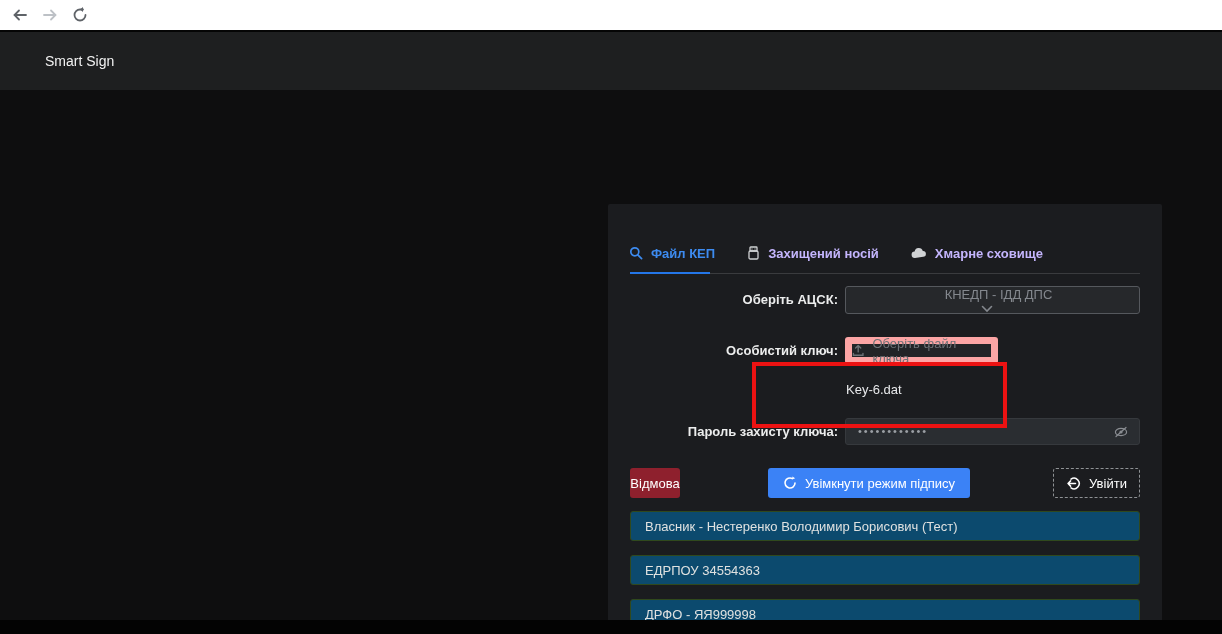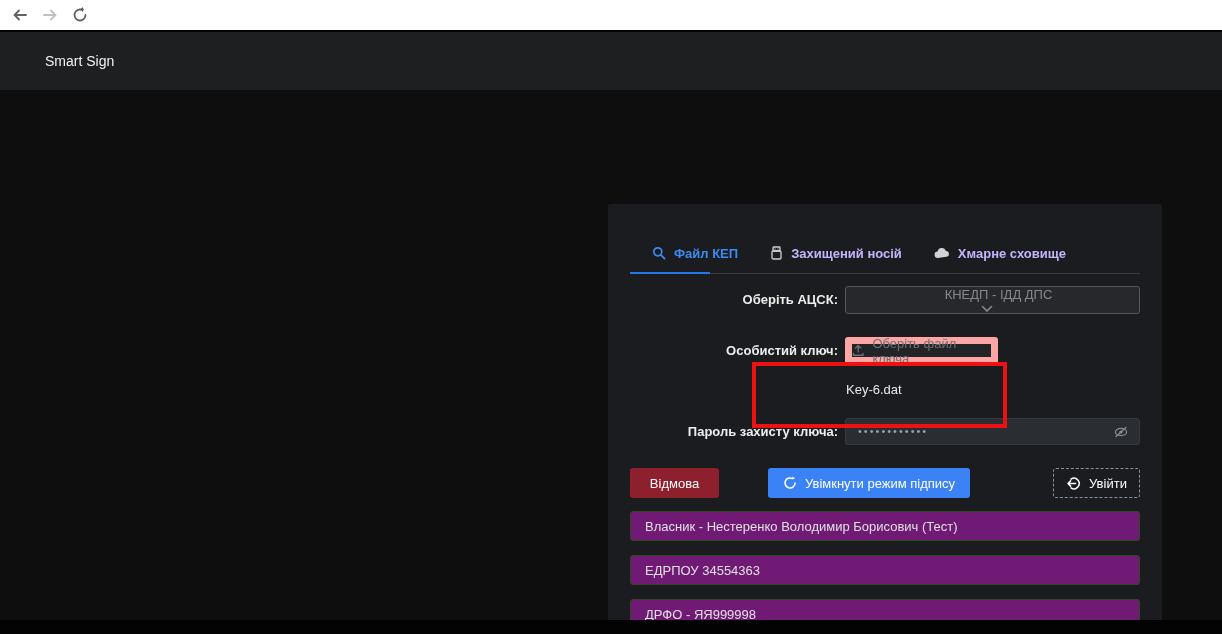--- a/index.html
+++ b/index.html
@@ -23,21 +23,21 @@
   .app-header { position:absolute; left:0; top:32px; width:1222px; height:58px; background:#1e1f20; }
   .app-title { position:absolute; left:45px; top:0; height:58px; line-height:58px; color:#f2f2f2; font-size:14px; }
 
   
   .main-area { position:absolute; left:0; top:90px; width:1222px; height:530px; background:#0e0e0f; }
   .bottom-strip { position:absolute; left:0; top:620px; width:1222px; height:14px; background:#030303; }
 
   
   .panel { position:absolute; left:608px; top:114px; width:554px; height:494px; background:#1b1c1f; border-radius:2px; }
 
-  .tabs { position:absolute; left:0; top:30px; width:554px; height:38px; display:flex; align-items:center; padding-left:28px;margin-left:16px; }
+  .tabs { position:absolute; left:0; top:30px; width:554px; height:38px; display:flex; align-items:center; padding-left:21px; }
   .tab { display:flex; align-items:center; gap:8px; font-size:13px; font-weight:600; color:#c4b5fd; margin-right:32px; cursor:pointer; white-space:nowrap; }
   .tab.active { color:#3d8bf0; }
   .tab-divider { position:absolute; left:22px; top:69px; width:510px; height:1px; background:#3a3b3e; }
   .tab-underline { position:absolute; left:22px; top:68px; width:80px; height:2px; background:#2476e8; }
 
   .form-label { position:absolute; left:0; width:230px; text-align:right; font-size:13px; font-weight:700; color:#eceded; }
   .row-select { top:82px; line-height:28px; }
   .row-key { top:133px; line-height:27px; }
   .row-pass { top:214px; line-height:27px; }
 
@@ -49,26 +49,26 @@
 
   .file-row { position:absolute; left:238px; top:170px; height:18px; display:flex; align-items:center; gap:8px;flex-direction:column; }
   .file-name { font-size:13px; color:#e8e9eb; }
 
   .pass-input { position:absolute; left:237px; top:214px; width:295px; height:27px; background:#2a2d31; border:1px solid #36393d; border-radius:3px; display:flex; align-items:center; cursor:text; }
   .pass-dots { margin-left:12px; flex:1; font-size:11px; letter-spacing:2px; color:#9b9fa4; line-height:1; }
   .eye-wrap { margin-right:10px; display:flex; cursor:pointer; }
 
   .btn-row { position:absolute; left:0; top:264px; width:554px; height:30px; }
   .btn { position:absolute; top:0; height:30px; border:none; border-radius:3px; font-size:13px; color:#ffffff; font-family:inherit; display:flex; align-items:center; justify-content:center; gap:8px; cursor:pointer; }
-  .btn-decline { left:22px; width:89px; background:#8e202d; }
+  .btn-decline { left:22px; width:50px; background:#8e202d; }
   .btn-signmode { left:160px; width:202px; background:#3b82f6; }
   .btn-login { left:445px; width:87px; background:transparent; border:1px dashed #8f9295; }
 
   .info-row { position:absolute; left:22px; width:510px; height:30px; border-radius:3px; display:flex; align-items:center; font-size:13px; color:#dfe1e0; padding-left:14px; }
-  .tone-green { background:#701a75; border:1px solid #30491d; }
+  .tone-green { background:#0c4a6e; border:1px solid #30491d; }
   .ir-0 { top:307px; } .ir-1 { top:351px; } .ir-2 { top:395px; }
 
   
   .annotation-rect { position:absolute; left:752px; top:362px; width:255px; height:66px; border:4px solid #ec1212; pointer-events:none; }
 
   svg { display:block; }
 </style>
 </head>
 <body>
 

